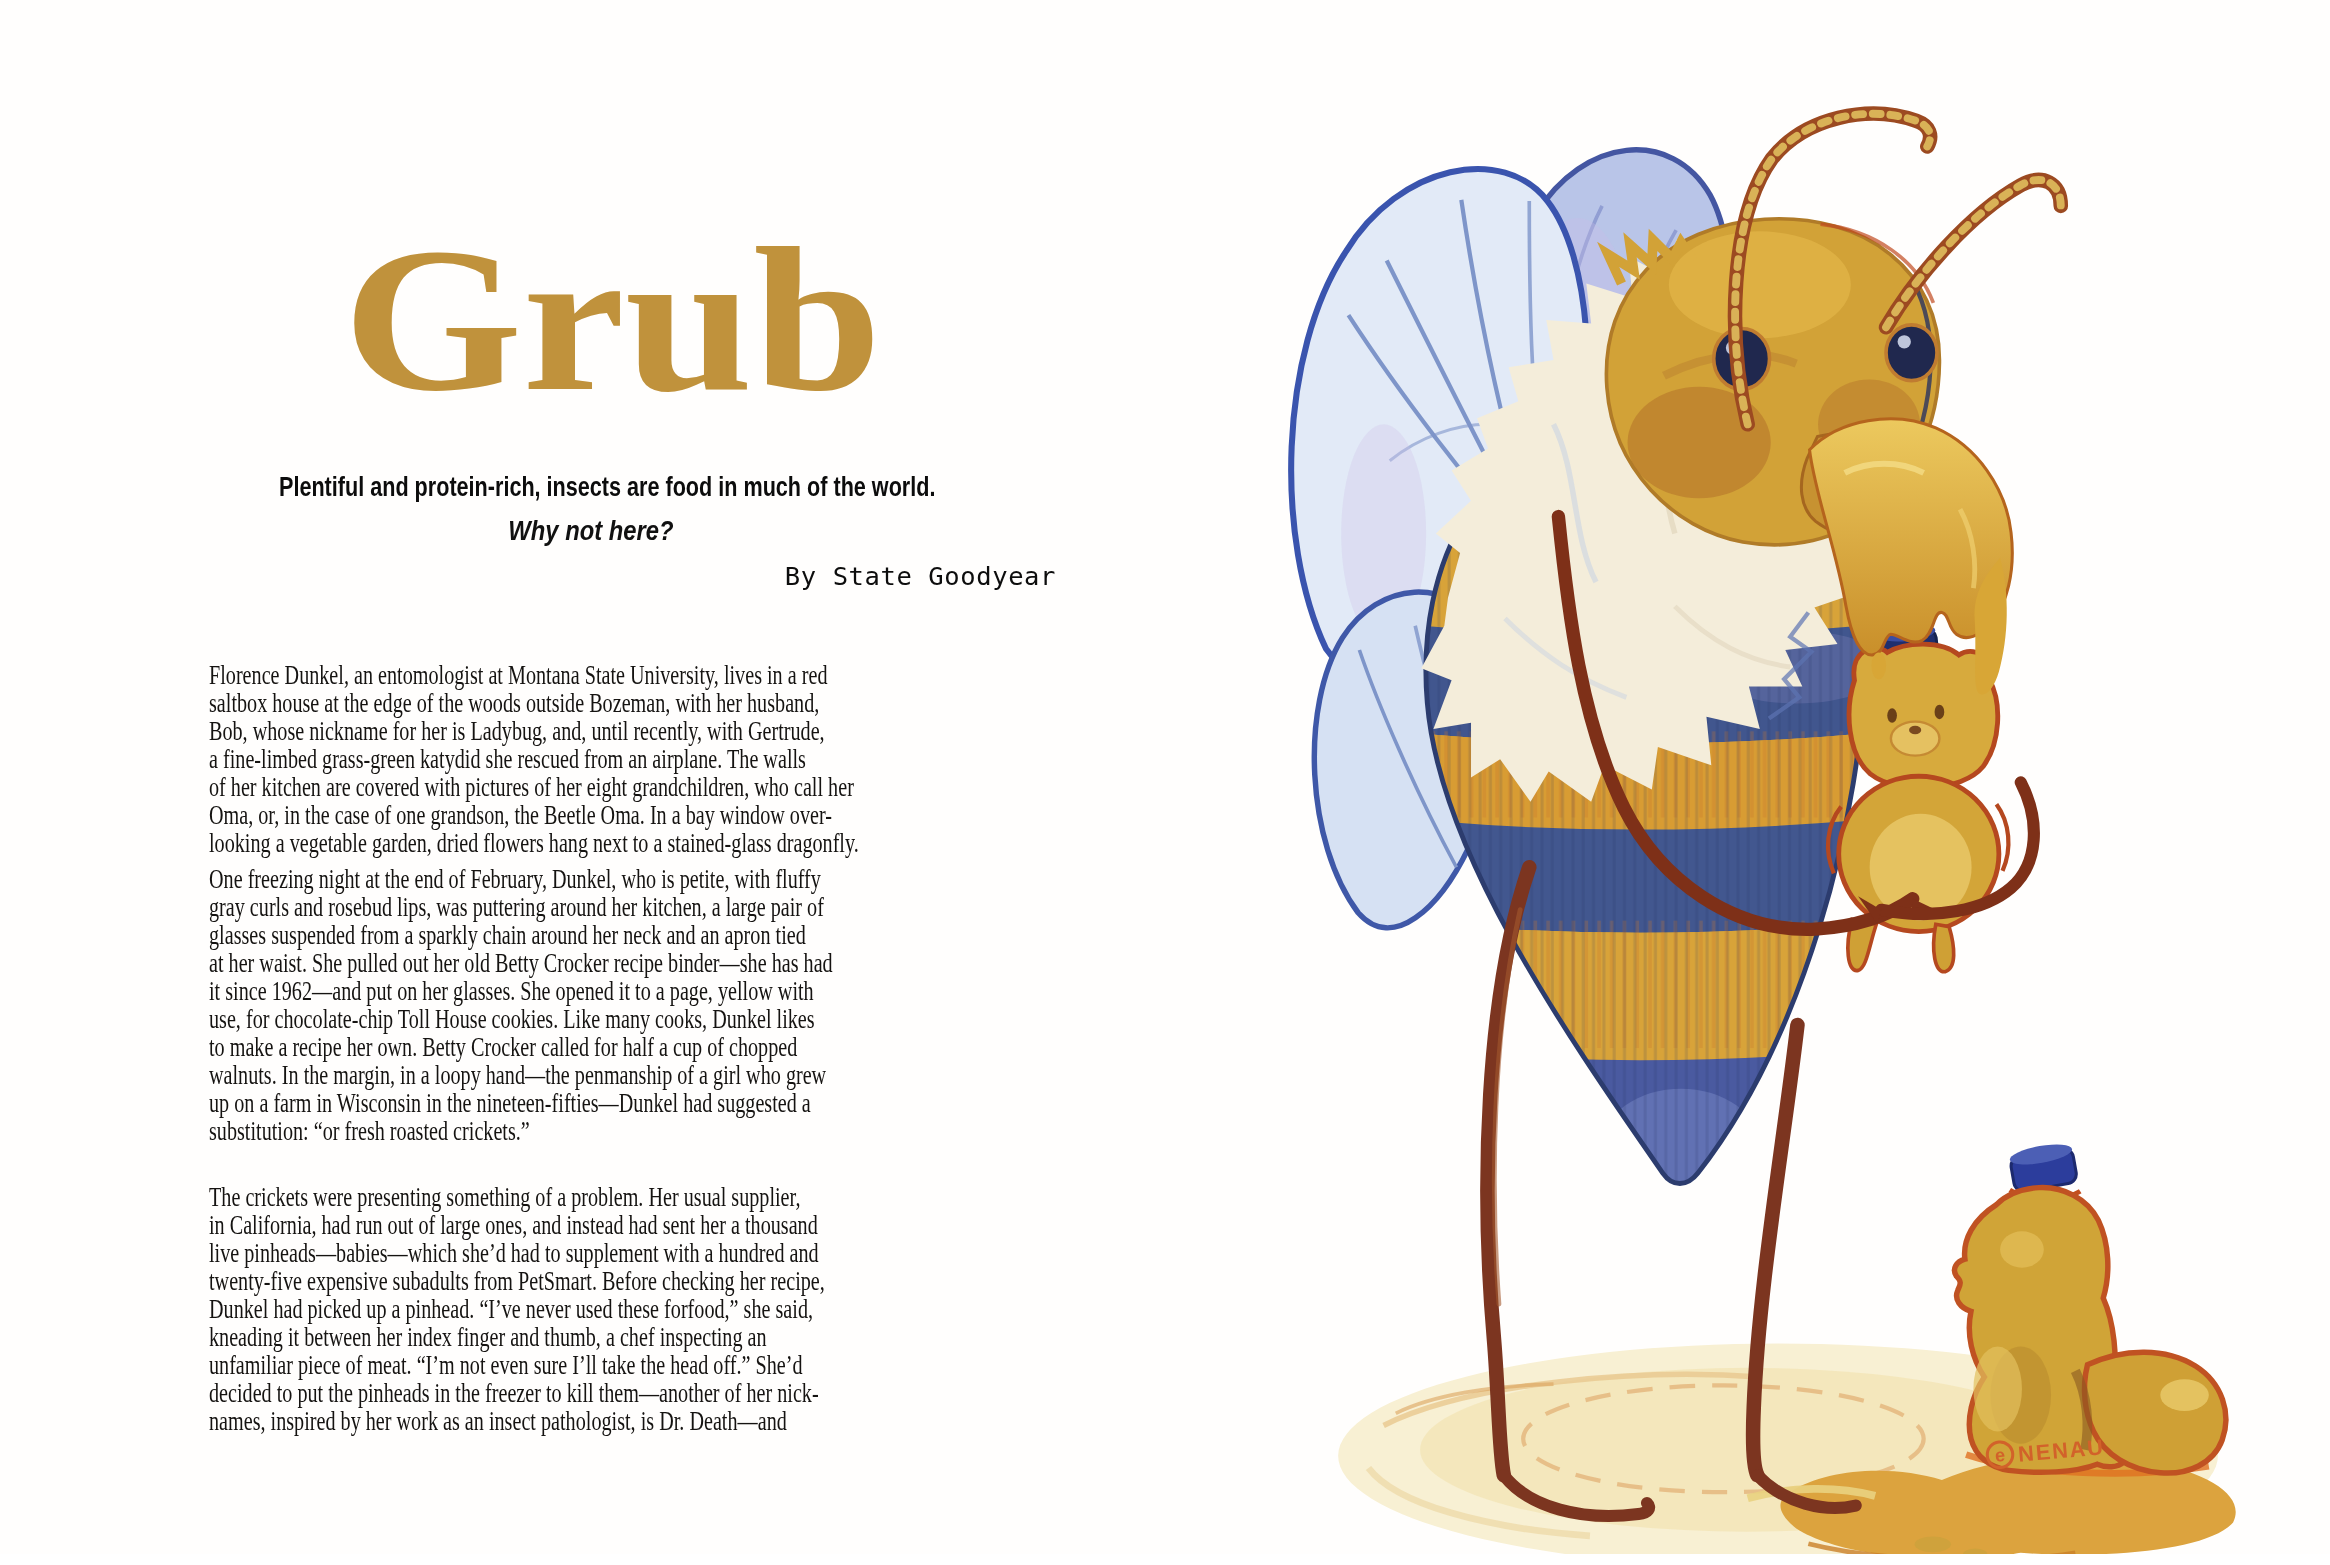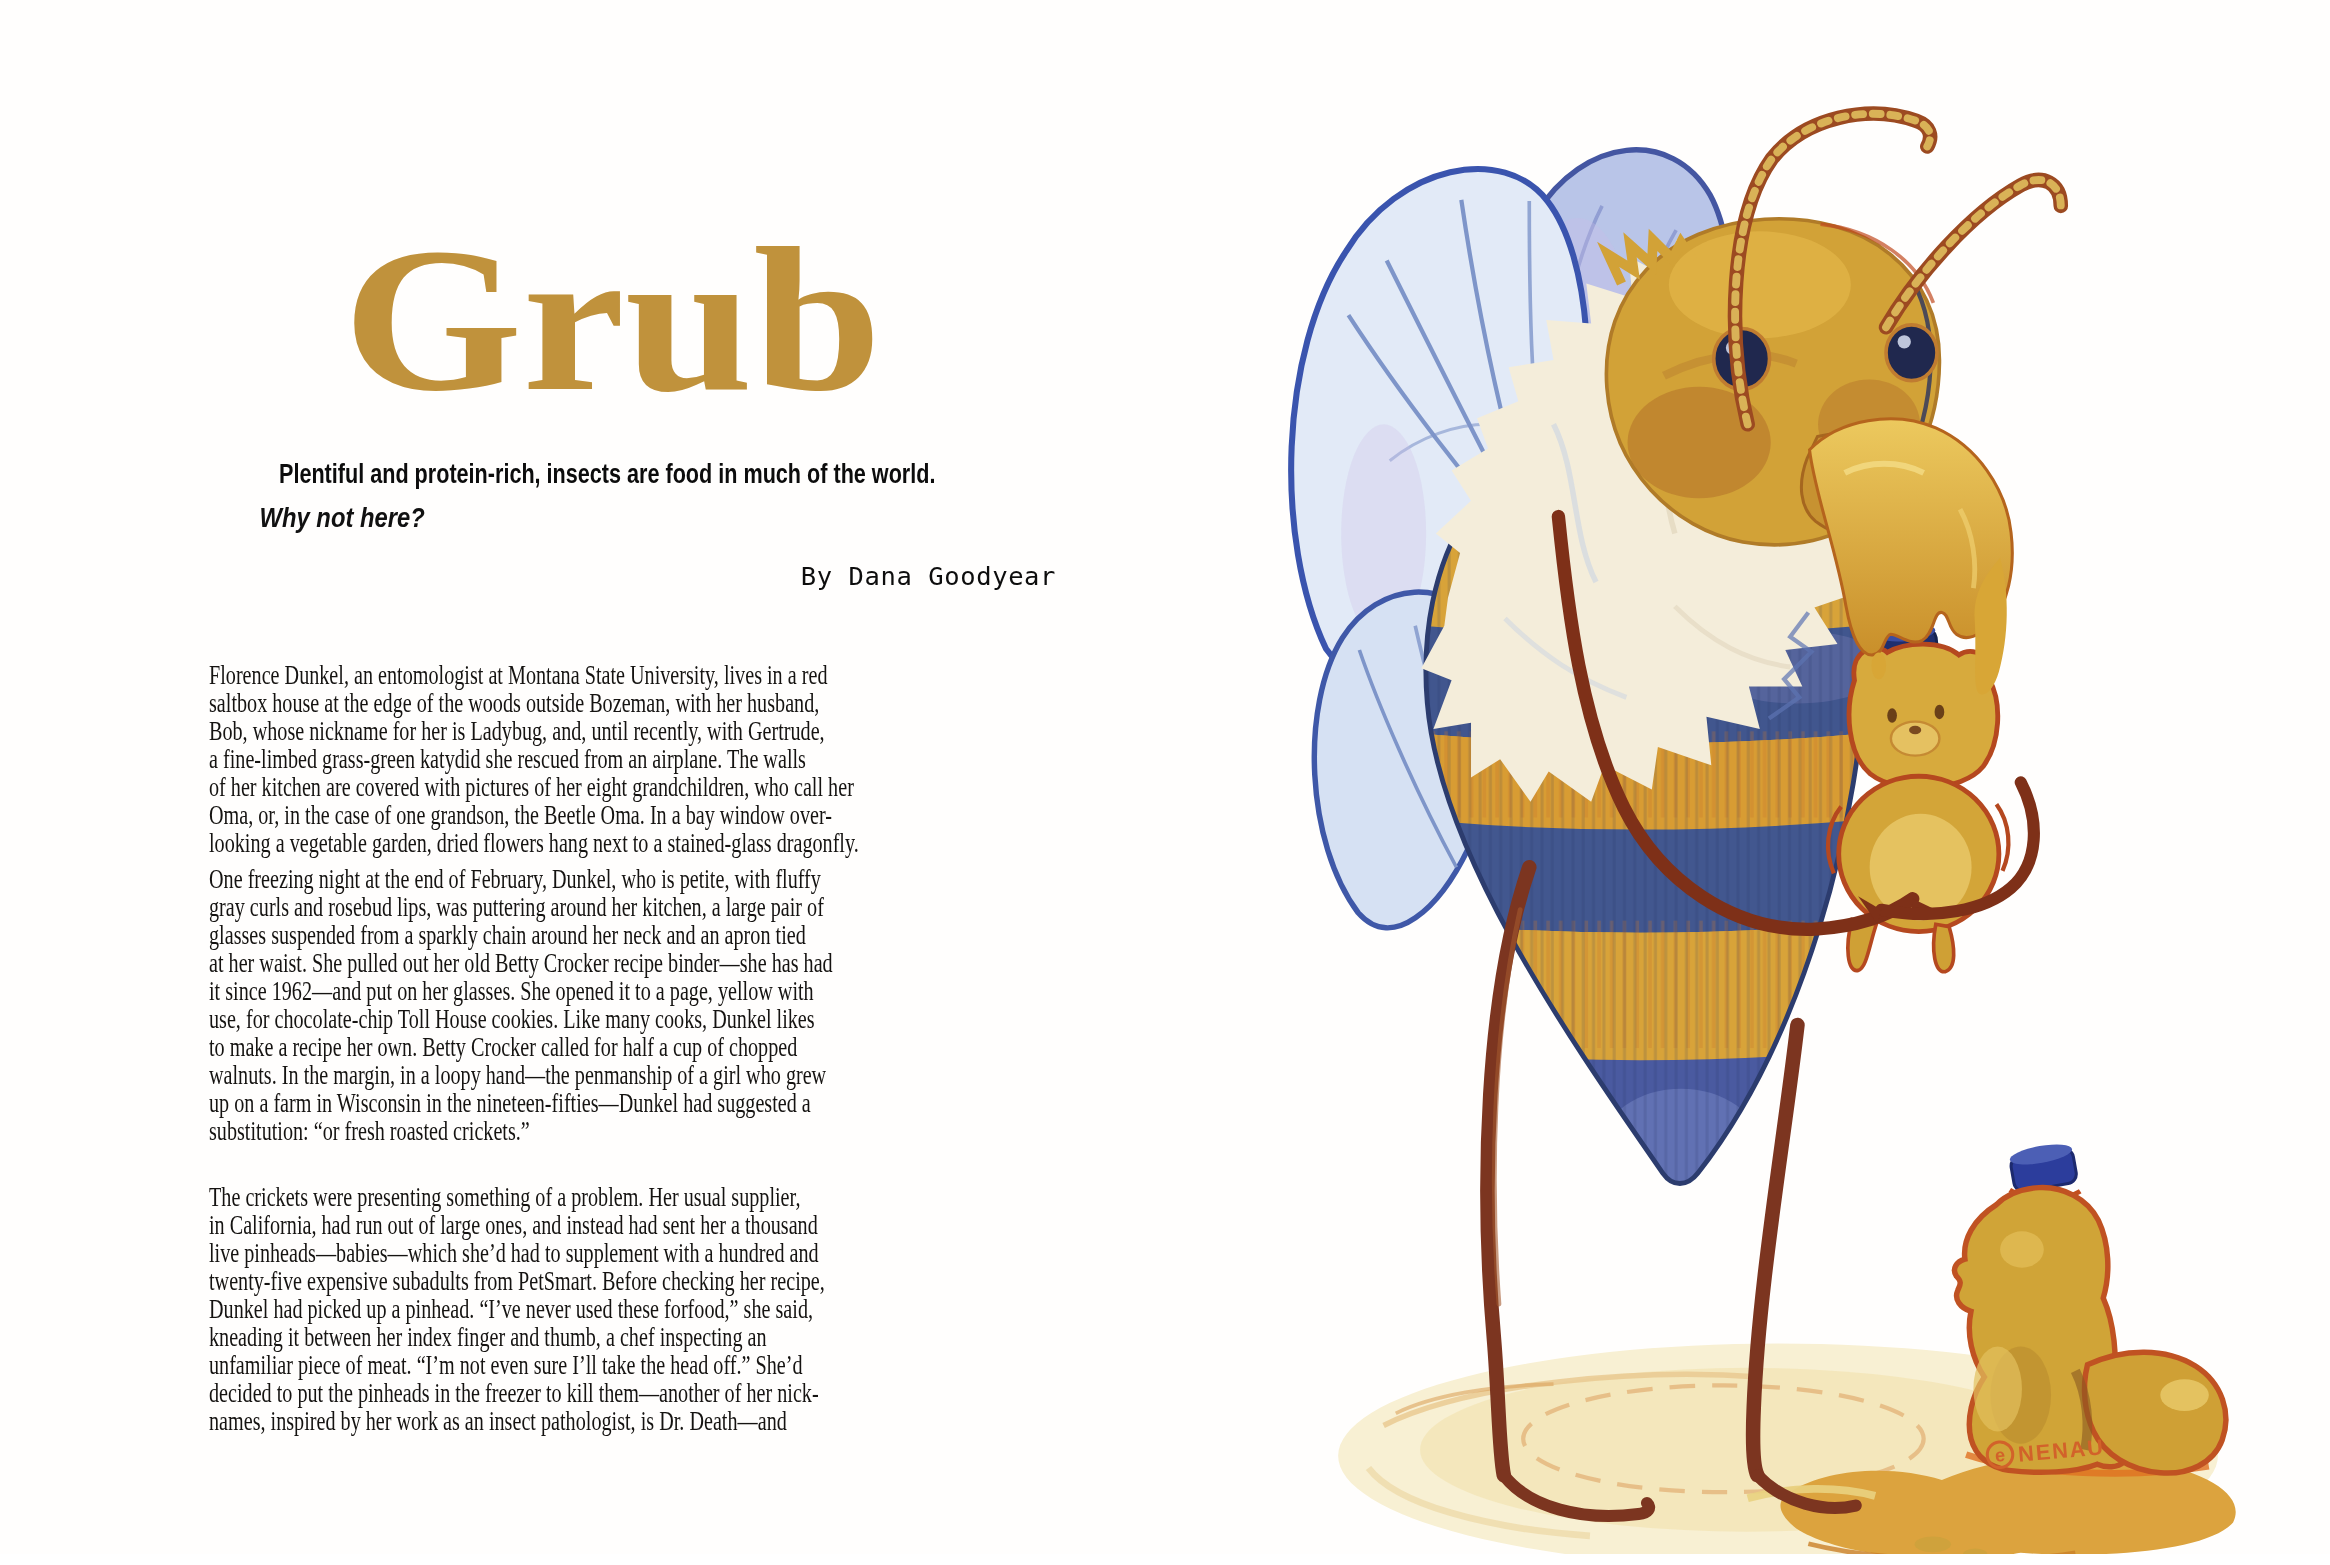--- a/index.html
+++ b/index.html
@@ -2,21 +2,21 @@
 <html style="font-size:9.7px"><head>
 <meta charset="utf-8">
 <style>
   html,body{margin:0;padding:0;background:#ffffff;}
   #page{position:relative;width:2330px;height:1554px;background:#fffefd;overflow:hidden;
         font-family:"Liberation Serif", serif;color:#151311;}
   
   #headline{position:absolute;left:343px;top:217px;line-height:1;
             font-family:"Liberation Serif", serif;font-weight:bold;font-size:206px;
             color:#c0923c;transform:scaleX(1.12);transform-origin:left top;white-space:nowrap;}
-  #deck{position:absolute;left:201px;top:459px;width:780px;}
+  #deck{position:absolute;left:201px;top:472px;width:780px;text-align:center;}
   #deck .line1{font-family:"Liberation Sans", sans-serif;font-weight:bold;font-size:27px;
                color:#0c0c0c;transform:scaleX(0.80);transform-origin:center top;white-space:nowrap;}
   #deck .line2{margin-top:11.5px;font-family:"Liberation Sans", sans-serif;font-style:italic;font-weight:bold;
                font-size:28px;color:#111;transform:scaleX(0.85);transform-origin:center top;white-space:nowrap;}
   #byline{position:absolute;left:209px;top:561px;width:847px;text-align:right;
           font-family:"DejaVu Sans Mono", monospace;font-size:25.5px;letter-spacing:0.6px;color:#0d0d0d;}
   #bodycopy{position:absolute;left:209px;top:661px;width:1083px;
             transform:scaleX(0.72);transform-origin:left top;
             font-size:28px;line-height:28px;}
   #bodycopy p{margin:0;white-space:pre-line;}
@@ -30,21 +30,21 @@
 
 <div id="page">
 
   <div id="headline">Grub</div>
 
   <div id="deck">
     <div class="line1">Plentiful and protein-rich, insects are food in much of the world.</div>
     <div class="line2">Why not here?</div>
   </div>
 
-  <div id="byline">By Dana Goodyear</div>
+  <div id="byline">By State Goodyear</div>
 
   <div id="bodycopy">
     <p class="p1">Florence Dunkel, an entomologist at Montana State University, lives in a red
 saltbox house at the edge of the woods outside Bozeman, with her husband,
 Bob, whose nickname for her is Ladybug, and, until recently, with Gertrude,
 a fine-limbed grass-green katydid she rescued from an airplane. The walls
 of her kitchen are covered with pictures of her eight grandchildren, who call her
 Oma, or, in the case of one grandson, the Beetle Oma. In a bay window over-
 looking a vegetable garden, dried flowers hang next to a stained-glass dragonfly.</p>
     <p class="p2">One freezing night at the end of February, Dunkel, who is petite, with fluffy

